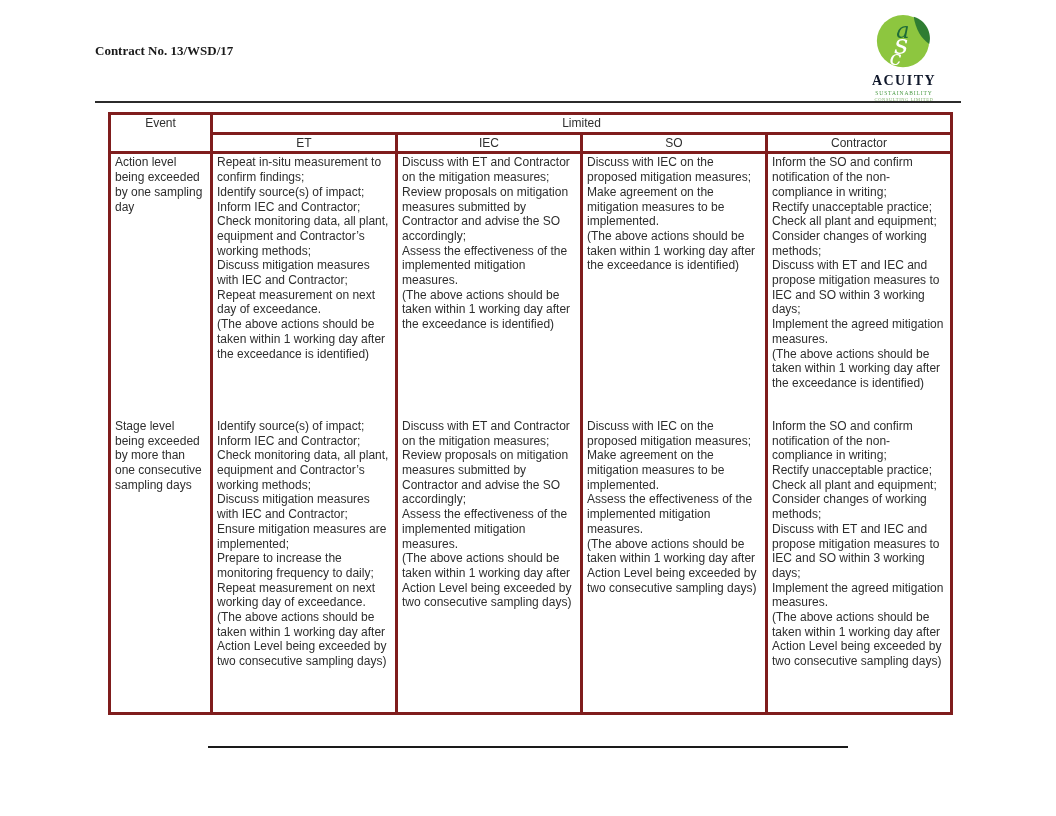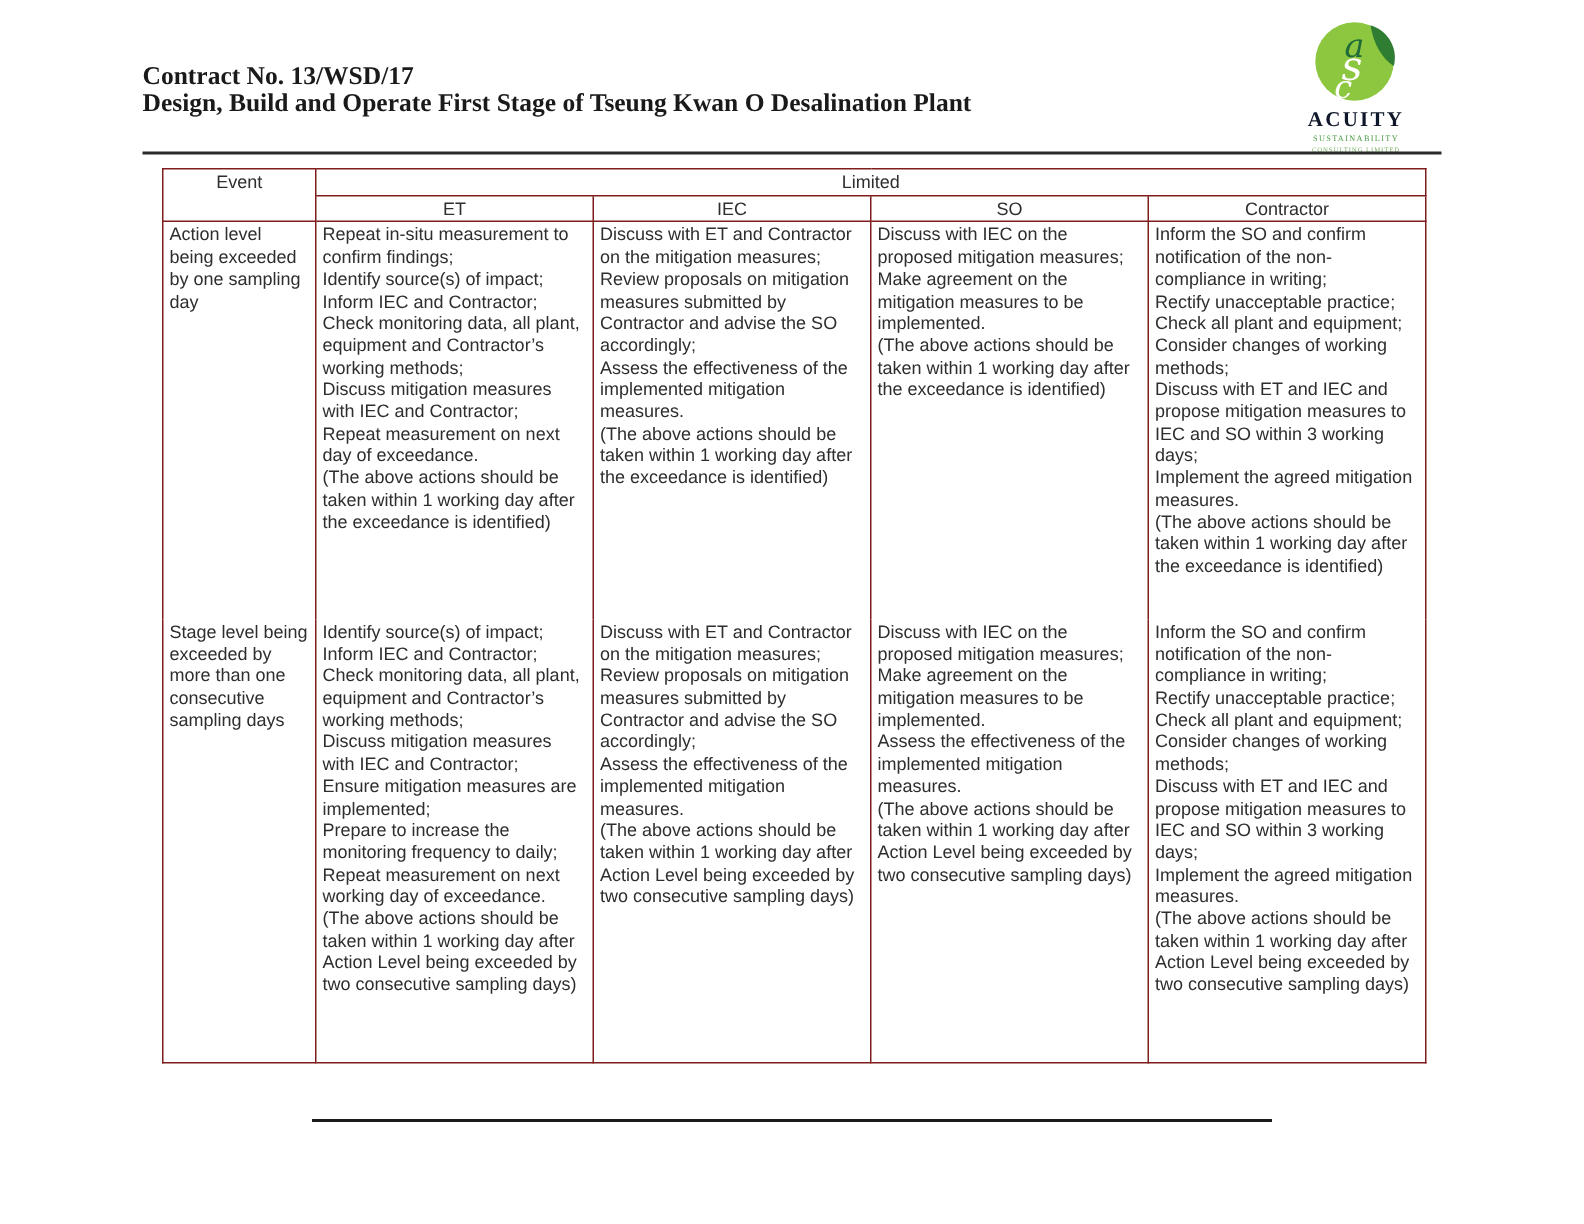--- a/index.html
+++ b/index.html
@@ -4,21 +4,21 @@
 <style>
   html,body { margin:0; padding:0; background:#e9e9e9; }
   .page {
     position:relative; width:1056px; height:816px; background:#ffffff;
     font-family:"Liberation Sans", sans-serif; overflow:hidden;
   }
   
   .header-text {
     position:absolute; left:95px; top:42px;
     font-family:"Liberation Serif", serif; font-weight:700;
-    font-size:17px; line-height:18px; color:#1a1a1a;
+    font-size:13px; line-height:18px; color:#1a1a1a;
   }
   .hdr-rule { position:absolute; left:95px; top:101px; width:866px; height:2px; background:#2b2b2b; }
 
   
   .logo { position:absolute; left:864px; top:12px; width:80px; text-align:center; }
   .logo svg { display:block; margin:0 auto; }
   .logo-name {
     font-family:"Liberation Serif", serif; font-size:14px; letter-spacing:1.5px;
     color:#0f172a; margin-top:-1px; font-weight:600;
   }
@@ -31,21 +31,21 @@
     color:#7fb06a; margin-top:1px;
   }
 
   
   table.actions {
     position:absolute; left:108px; top:112px; width:842px;
     border-collapse:collapse; table-layout:fixed;
     font-size:12px; line-height:14.7px; color:#2e2e2e;
   }
   table.actions th, table.actions td {
-    border:1px solid #7f1d1d; vertical-align:top; padding:1px 4px 2px 4px;
+    border:3px solid #7f1d1d; vertical-align:top; padding:1px 4px 2px 4px;
   }
   table.actions thead th {
     font-weight:400; text-align:center; padding:1px 2px;
   }
   thead tr.hrow1 { height:17px; }
   thead tr.hrow2 { height:15px;padding-left:28px; }
   tbody td { white-space:pre-line; text-align:left;margin-top:34px; }
   tbody tr.row1 { height:265px; }
   tbody tr.row2 { height:296px; }
   tbody tr.row1 td { border-bottom:none; }
@@ -63,21 +63,20 @@
     font-family:"Liberation Serif", serif; font-size:14px; font-weight:600; color:#111111;
   }
 </style>
 </head>
 <body>
 
 <div class="page">
 
   <div class="header-text">
     <div>Contract No. 13/WSD/17</div>
-    <div>Design, Build and Operate First Stage of Tseung Kwan O Desalination Plant</div>
   </div>
 
   <div class="logo">
     <svg width="62" height="62" viewBox="0 0 64 64" aria-hidden="true">
       <circle cx="31" cy="30" r="27" fill="#8dc63f"></circle>
       <path d="M42 5 C55 9 61 22 58 33 C50 28 44 18 42 5 Z" fill="#2f7d32"></path>
       <text x="24" y="27" font-size="23" font-family="DejaVu Serif, serif" font-style="italic" fill="#1e6b38">a</text>
       <text x="22" y="43" font-size="28" font-family="DejaVu Serif, serif" font-style="italic" fill="#ffffff">s</text>
       <text x="17" y="55" font-size="22" font-family="DejaVu Serif, serif" font-style="italic" fill="#ffffff">c</text>
     </svg>

